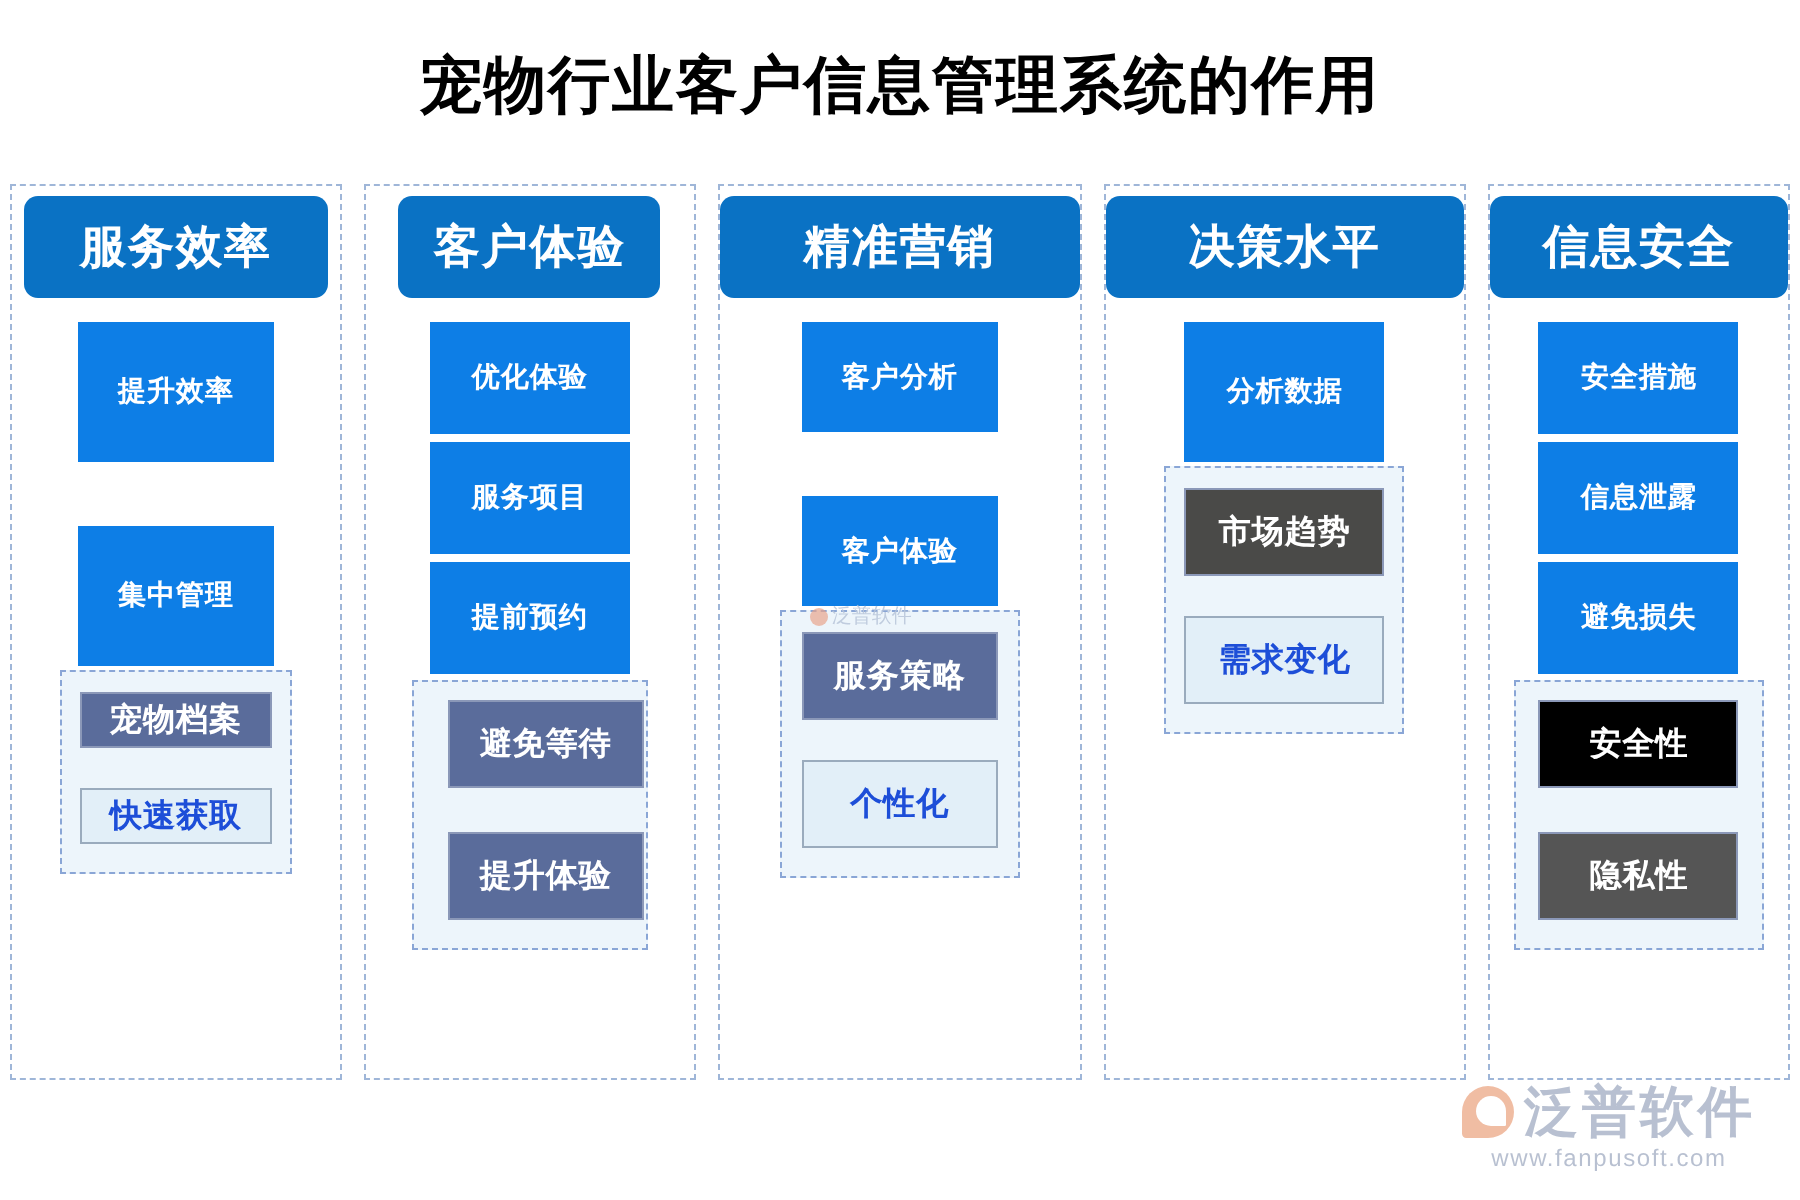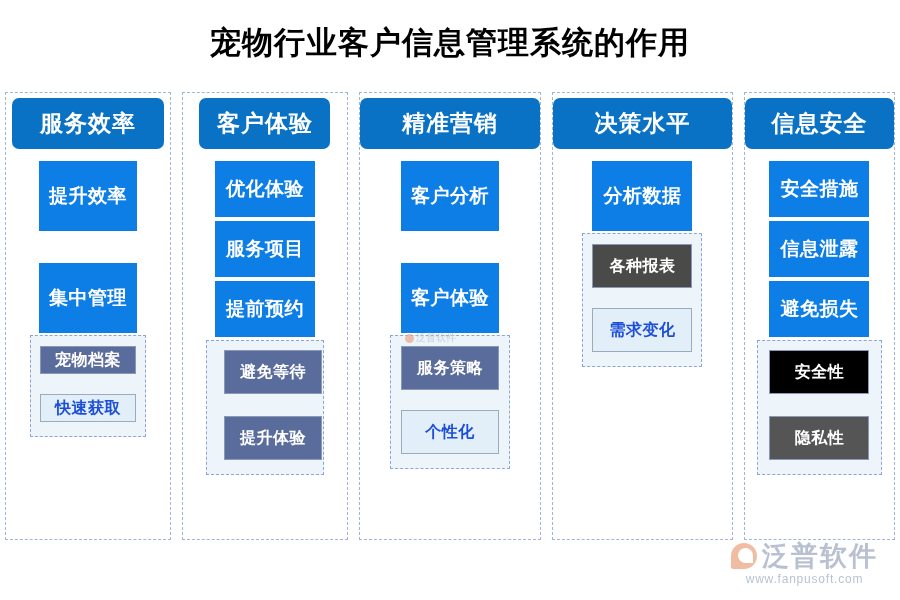--- a/index.html
+++ b/index.html
@@ -85,21 +85,21 @@
     display: flex;
     flex-direction: column;
     align-items: center;
     padding-top: 12px;
     box-sizing: border-box;
   }
 
   .node {
     box-sizing: border-box;
     text-align: center;
-    font-size: 19px;
+    font-size: 14px;
     font-weight: bold;
     letter-spacing: 0.5px;
     display: flex;
     align-items: center;
     justify-content: center;
     font-family: "Liberation Serif", "DejaVu Serif", serif;
   }
 
   .node.blue {
     background: #0d7ee6;
@@ -149,21 +149,21 @@
   .col-1 .subgroup .sg-gap { margin-bottom: 20px; }
 
   
   .col-2 .node          { width: 100px; height: 56px; }
   .col-2 .n-gap         { margin-bottom: 4px; }
   .col-2 .subgroup      { width: 118px; padding: 9px 0 14px 16px; margin-top: 3px; }
   .col-2 .subgroup .node{ width: 98px; height: 44px; font-size: 16px; }
   .col-2 .subgroup .sg-gap { margin-bottom: 22px; }
 
   
-  .col-3 .node          { width: 98px; height: 70px; }
+  .col-3 .node          { width: 98px; height: 55px; }
   .col-3 .n-gap         { margin-bottom: 32px; }
   .col-3 .subgroup      { width: 120px; padding: 10px 0 14px 0; margin-top: 2px; }
   .col-3 .subgroup .node{ width: 98px; height: 44px; font-size: 16px; }
   .col-3 .subgroup .sg-gap { margin-bottom: 20px; }
 
   
   .col-4 .node          { width: 100px; height: 70px; }
   .col-4 .n-gap         { margin-bottom: 32px; }
   .col-4 .subgroup      { width: 120px; padding: 10px 0 14px 0; margin-top: 2px; }
   .col-4 .subgroup .node{ width: 100px; height: 44px; font-size: 16px; }
@@ -289,21 +289,21 @@
         <div class="node lightblue">个性化</div>
       </div>
     </div>
   </div>
 
   <div class="column col-4 col-w-4">
     <div class="col-header">决策水平</div>
     <div class="body-area">
       <div class="node blue">分析数据</div>
       <div class="subgroup">
-        <div class="node darkgray sg-gap">各种报表</div>
+        <div class="node darkgray sg-gap">市场趋势</div>
         <div class="node lightblue">需求变化</div>
       </div>
     </div>
   </div>
 
   <div class="column col-5 col-w-5">
     <div class="col-header">信息安全</div>
     <div class="body-area">
       <div class="node blue n-gap">安全措施</div>
       <div class="node blue n-gap">信息泄露</div>

